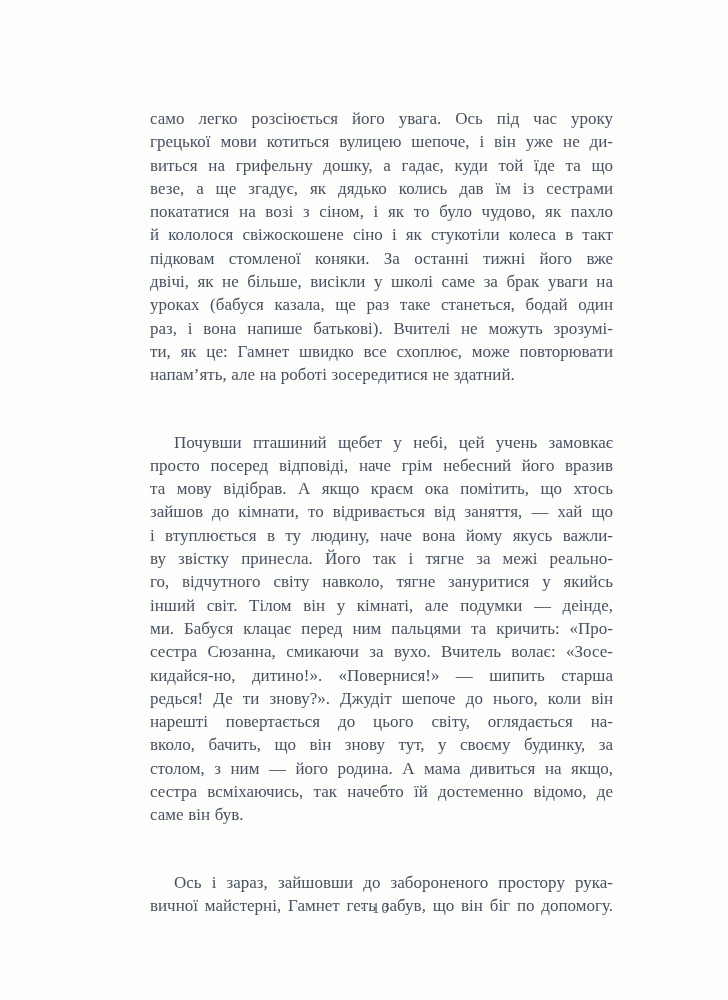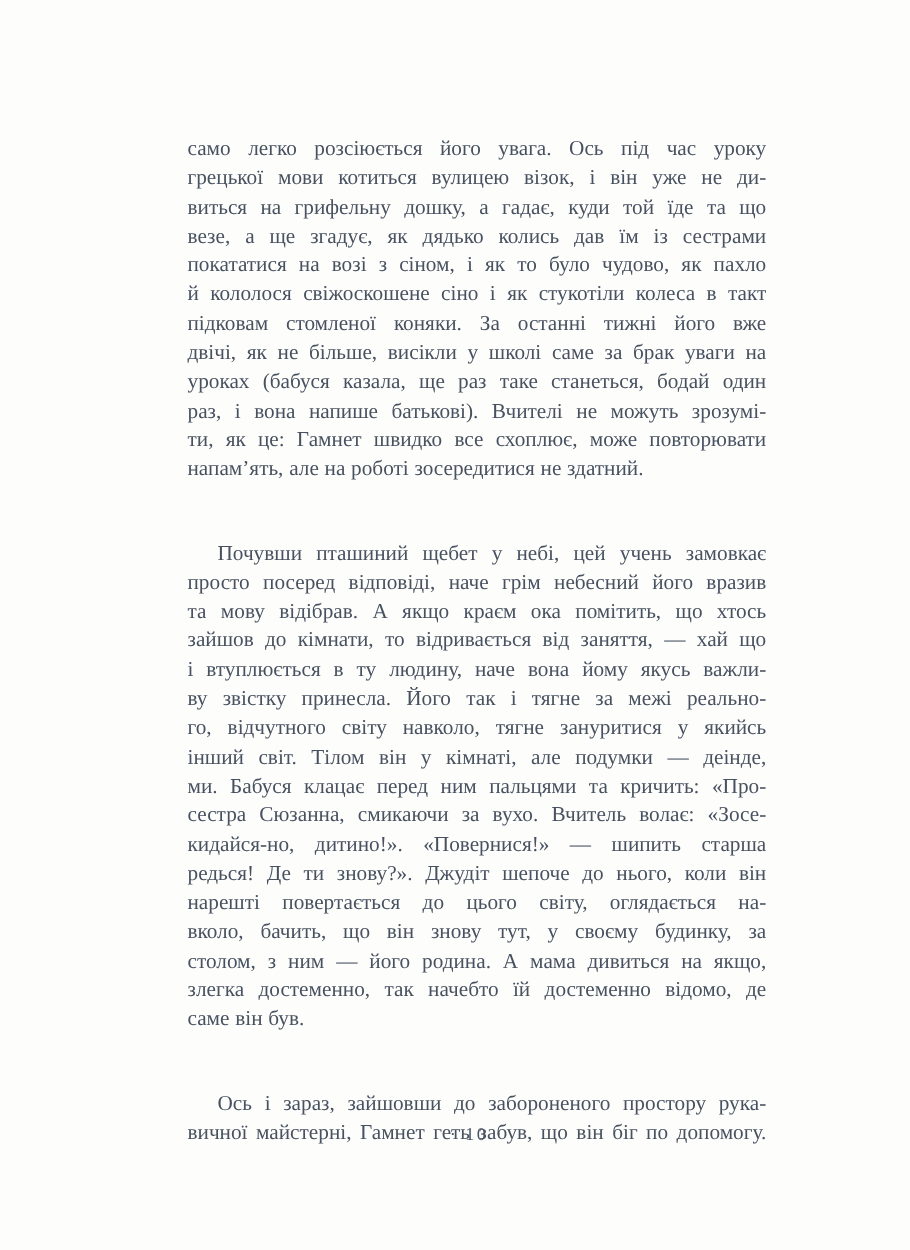--- a/index.html
+++ b/index.html
@@ -58,21 +58,21 @@
 </style>
 </head>
 <body>
 
 <main class="page">
 
   <section class="text-block">
 
     <p class="para">
       <span class="line">само легко розсіюється його увага. Ось під час уроку</span>
-      <span class="line">грецької мови котиться вулицею візок, і він уже не ди-</span>
+      <span class="line">грецької мови котиться вулицею шепоче, і він уже не ди-</span>
       <span class="line">виться на грифельну дошку, а гадає, куди той їде та що</span>
       <span class="line">везе, а ще згадує, як дядько колись дав їм із сестрами</span>
       <span class="line">покататися на возі з сіном, і як то було чудово, як пахло</span>
       <span class="line">й кололося свіжоскошене сіно і як стукотіли колеса в такт</span>
       <span class="line">підковам стомленої коняки. За останні тижні його вже</span>
       <span class="line">двічі, як не більше, висікли у школі саме за брак уваги на</span>
       <span class="line">уроках (бабуся казала, ще раз таке станеться, бодай один</span>
       <span class="line">раз, і вона напише батькові). Вчителі не можуть зрозумі-</span>
       <span class="line">ти, як це: Гамнет швидко все схоплює, може повторювати</span>
       <span class="line line--last">напам’ять, але на роботі зосередитися не здатний.</span>
@@ -87,21 +87,21 @@
       <span class="line">ву звістку принесла. Його так і тягне за межі реально-</span>
       <span class="line">го, відчутного світу навколо, тягне зануритися у якийсь</span>
       <span class="line">інший світ. Тілом він у кімнаті, але подумки — деінде,</span>
       <span class="line">ми. Бабуся клацає перед ним пальцями та кричить: «Про-</span>
       <span class="line">сестра Сюзанна, смикаючи за вухо. Вчитель волає: «Зосе-</span>
       <span class="line">кидайся-но, дитино!». «Повернися!» — шипить старша</span>
       <span class="line">редься! Де ти знову?». Джудіт шепоче до нього, коли він</span>
       <span class="line">нарешті повертається до цього світу, оглядається на-</span>
       <span class="line">вколо, бачить, що він знову тут, у своєму будинку, за</span>
       <span class="line">столом, з ним — його родина. А мама дивиться на якщо,</span>
-      <span class="line">злегка достеменно, так начебто їй достеменно відомо, де</span>
+      <span class="line">сестра всміхаючись, так начебто їй достеменно відомо, де</span>
       <span class="line line--last">саме він був.</span>
     </p>
 
     <p class="para">
       <span class="line line--indent">Ось і зараз, зайшовши до забороненого простору рука-</span>
       <span class="line">вичної майстерні, Гамнет геть забув, що він біг по допомогу.</span>
     </p>
 
   </section>
 

